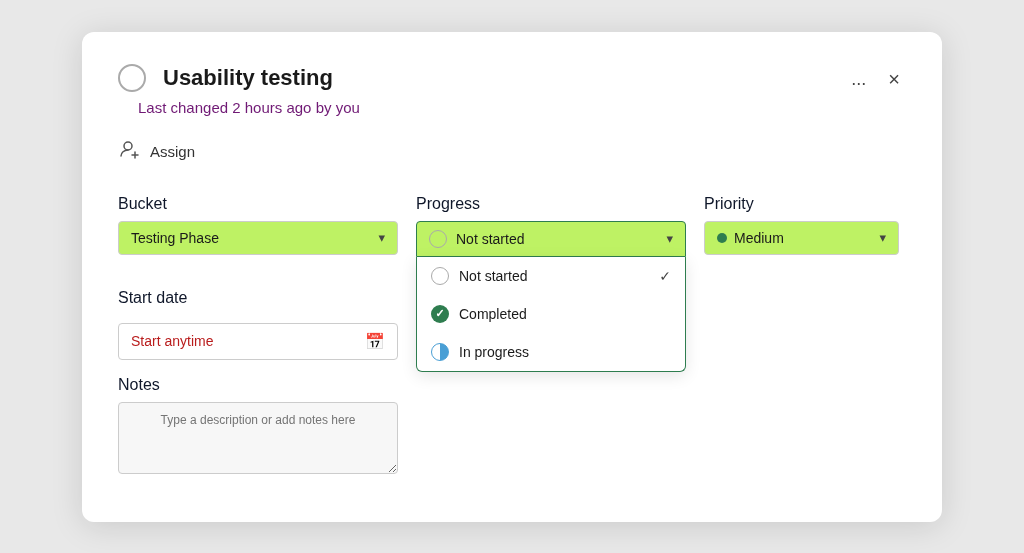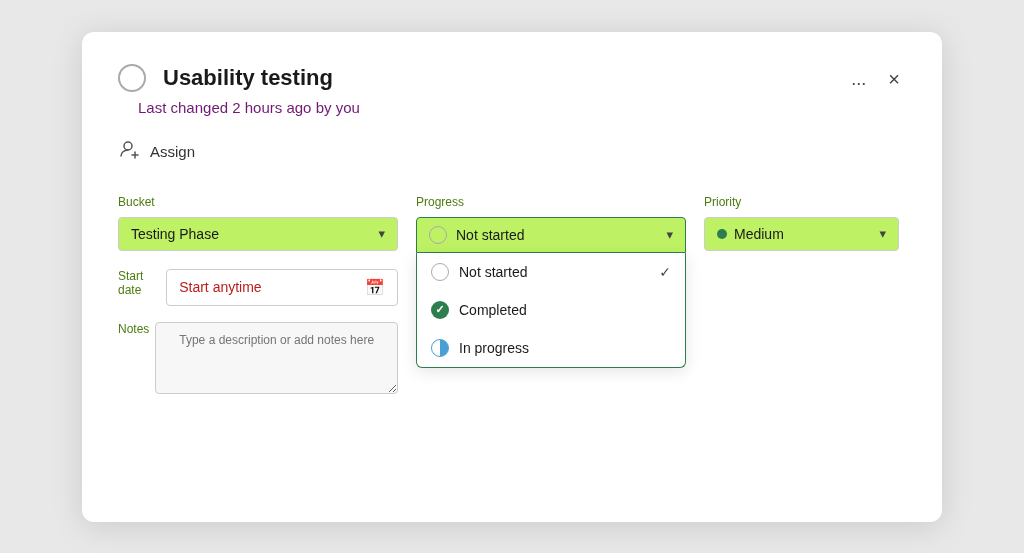--- a/index.html
+++ b/index.html
@@ -92,22 +92,22 @@
     .field-group {
       display: flex;
       flex-direction: column;
       gap: 6px;
     }
     .field-group.bucket { width: 280px; }
     .field-group.progress { width: 270px; position: relative; }
     .field-group.priority { width: 195px; }
 
     .field-label {
-      font-size: 12px;
-      color: #4d7c0f;
+      font-size: 16px;
+      color: #0f172a;
       font-weight: 500;
       margin-bottom: 2px;
     }
     .dropdown-btn {
       display: flex;
       align-items: center;
       justify-content: space-between;
       border: 1.5px solid #ccc;
       border-radius: 4px;
       padding: 8px 12px;
@@ -142,27 +142,28 @@
       padding: 8px 12px;
       background: #fff;
       font-size: 14px;
       color: #999;
       width: 280px;
     }
     .date-icon { font-size: 16px; color: #666; }
 
     .start-date-group {
       display: flex;
-      flex-direction: row;
-      gap: 6px;
+      flex-direction: column;
+      gap: 14px;
+      margin-top: 16px;
     }
 
     .notes-group {
       display: flex;
-      flex-direction: row;
+      flex-direction: column;
       gap: 6px;
       margin-top: 16px;
     }
     .notes-textarea {
       width: 100%;
       height: 72px;
       border: 1.5px solid #ccc;
       border-radius: 4px;
       padding: 10px 12px;
       font-size: 12px;

